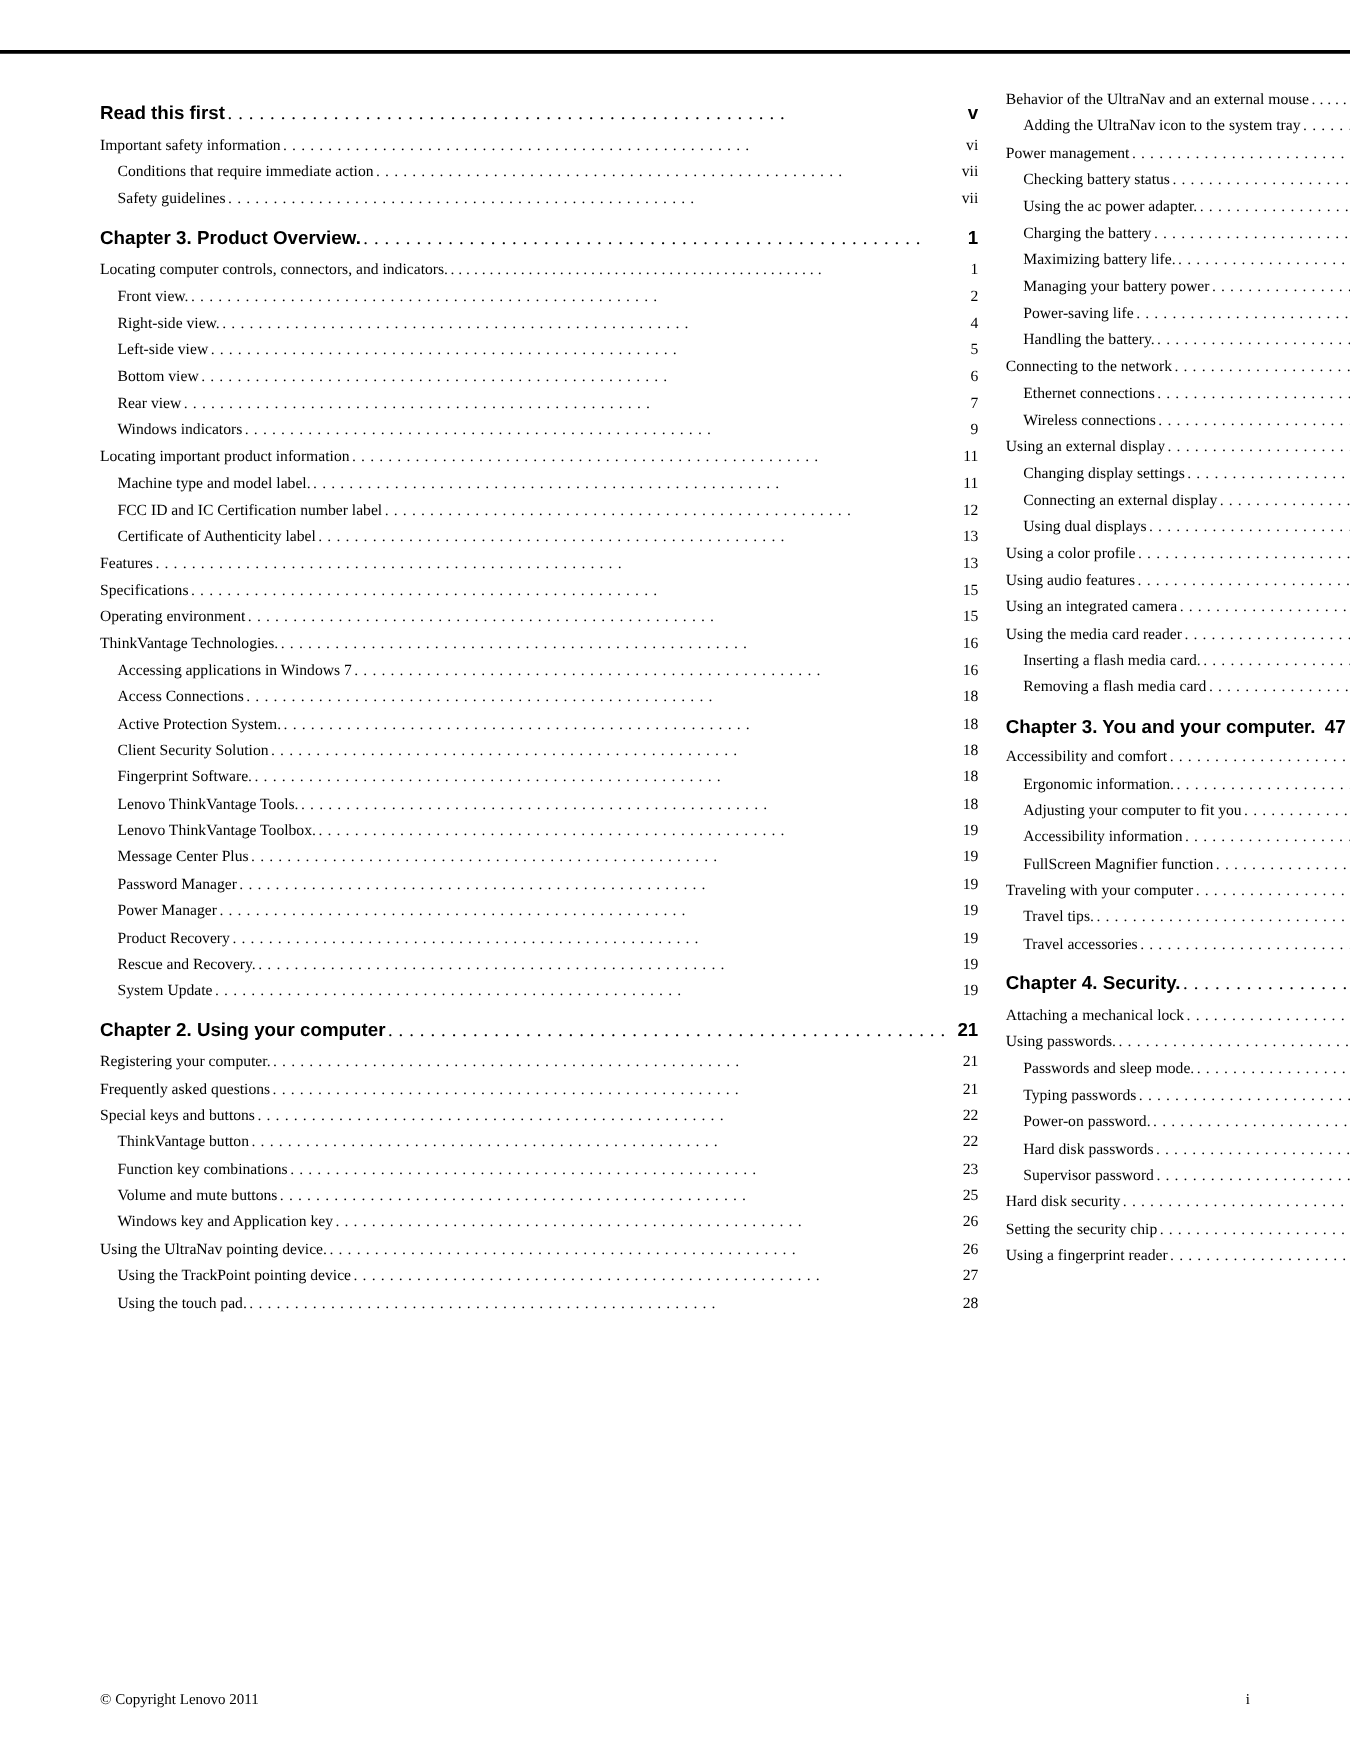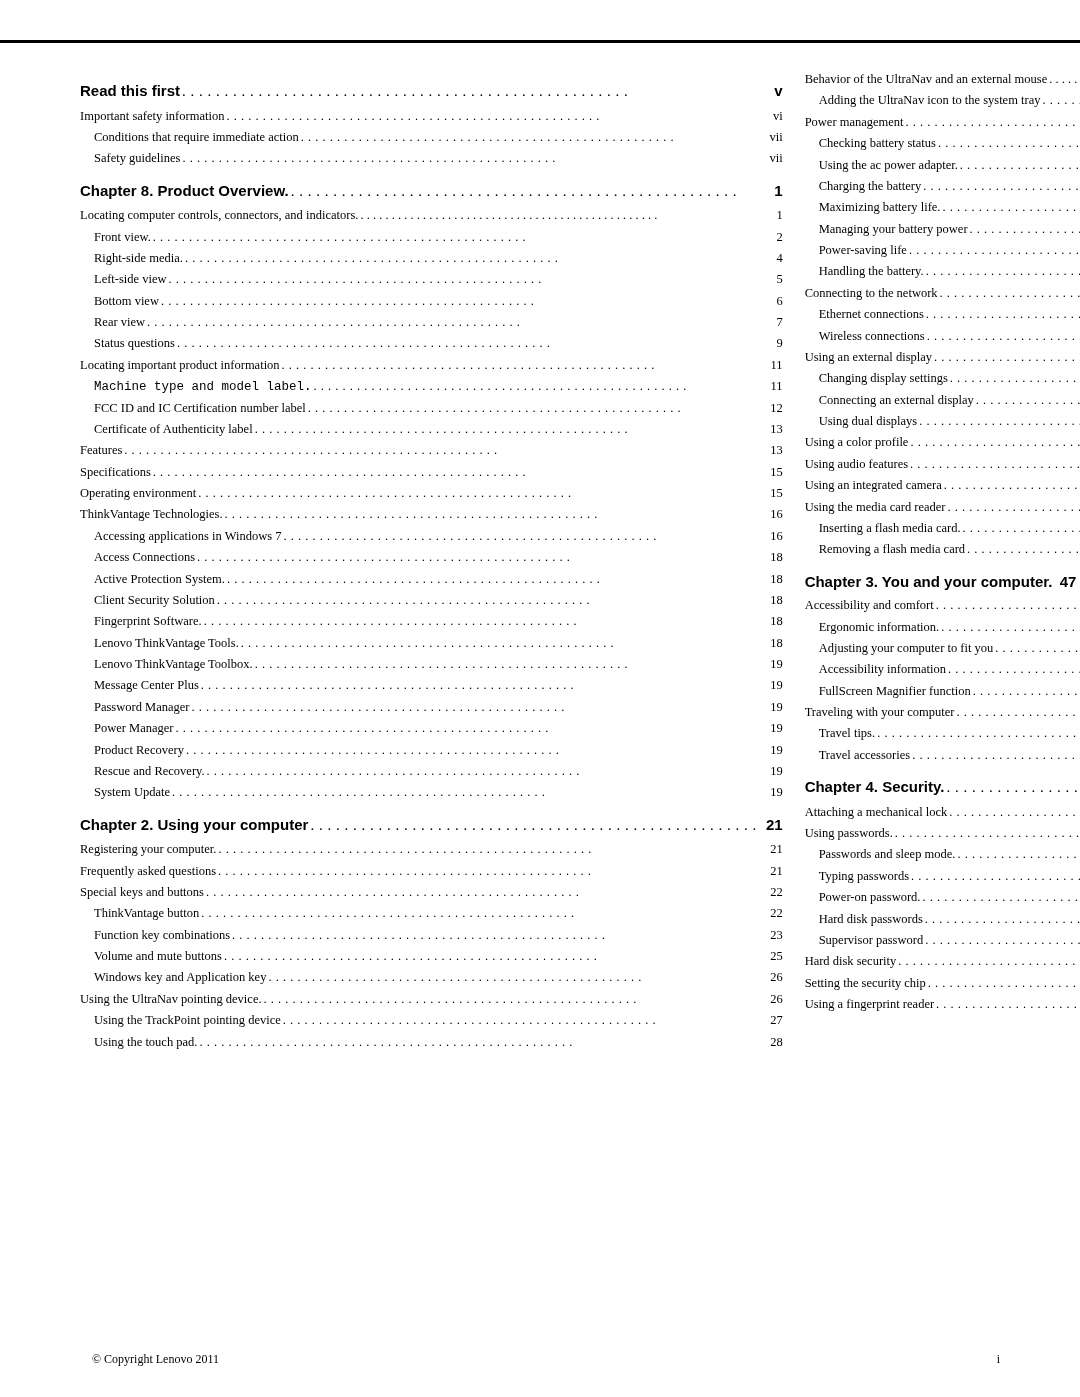--- a/index.html
+++ b/index.html
@@ -112,21 +112,21 @@
       font-size: 15px;
       font-weight: bold;
       font-family: Arial, Helvetica, sans-serif;
       min-width: 24px;
       text-align: right;
     }
 
     .footer {
       position: absolute;
       bottom: 30px;
-      left: 92px;
+      left: 80px;
       right: 80px;
       display: flex;
       justify-content: space-between;
       align-items: center;
       font-size: 12px;
       font-family: 'Times New Roman', Times, serif;
     }
 
     .multi-line-entry {
       margin-bottom: 1px;
@@ -179,68 +179,68 @@
             <span class="label" style="padding-left: 14px;">Conditions that require immediate action</span>
             <span class="dot-leader"> . . . . . . . . . . . . . . . . . . . . . . . . . . . . . . . . . . . . . . . . . . . . . . . . . . . .</span>
             <span class="pg">vii</span>
           </div>
           <div class="toc-line">
             <span class="label" style="padding-left: 14px;">Safety guidelines</span>
             <span class="dot-leader"> . . . . . . . . . . . . . . . . . . . . . . . . . . . . . . . . . . . . . . . . . . . . . . . . . . . .</span>
             <span class="pg">vii</span>
           </div>
           <div class="chapter-line">
-            <span class="label">Chapter 8. Product Overview.</span>
+            <span class="label">Chapter 3. Product Overview.</span>
             <span class="dot-leader"> . . . . . . . . . . . . . . . . . . . . . . . . . . . . . . . . . . . . . . . . . . . . . . . . . . . . .</span>
             <span class="pg">1</span>
           </div>
           <div class="multi-line-entry">
             <div class="ml-row">
               <span class="label">Locating computer controls, connectors, and indicators.</span>
               <span class="dot-leader"> . . . . . . . . . . . . . . . . . . . . . . . . . . . . . . . . . . . . . . . . . . . . . . . .</span>
               <span class="pg">1</span>
             </div>
           </div>
           <div class="toc-line">
             <span class="label" style="padding-left: 14px;">Front view.</span>
             <span class="dot-leader"> . . . . . . . . . . . . . . . . . . . . . . . . . . . . . . . . . . . . . . . . . . . . . . . . . . . .</span>
             <span class="pg">2</span>
           </div>
           <div class="toc-line">
-            <span class="label" style="padding-left: 14px;">Right-side media.</span>
+            <span class="label" style="padding-left: 14px;">Right-side view.</span>
             <span class="dot-leader"> . . . . . . . . . . . . . . . . . . . . . . . . . . . . . . . . . . . . . . . . . . . . . . . . . . . .</span>
             <span class="pg">4</span>
           </div>
           <div class="toc-line">
             <span class="label" style="padding-left: 14px;">Left-side view</span>
             <span class="dot-leader"> . . . . . . . . . . . . . . . . . . . . . . . . . . . . . . . . . . . . . . . . . . . . . . . . . . . .</span>
             <span class="pg">5</span>
           </div>
           <div class="toc-line">
             <span class="label" style="padding-left: 14px;">Bottom view</span>
             <span class="dot-leader"> . . . . . . . . . . . . . . . . . . . . . . . . . . . . . . . . . . . . . . . . . . . . . . . . . . . .</span>
             <span class="pg">6</span>
           </div>
           <div class="toc-line">
             <span class="label" style="padding-left: 14px;">Rear view</span>
             <span class="dot-leader"> . . . . . . . . . . . . . . . . . . . . . . . . . . . . . . . . . . . . . . . . . . . . . . . . . . . .</span>
             <span class="pg">7</span>
           </div>
           <div class="toc-line">
-            <span class="label" style="padding-left: 14px;">Status questions</span>
+            <span class="label" style="padding-left: 14px;">Windows indicators</span>
             <span class="dot-leader"> . . . . . . . . . . . . . . . . . . . . . . . . . . . . . . . . . . . . . . . . . . . . . . . . . . . .</span>
             <span class="pg">9</span>
           </div>
           <div class="toc-line">
             <span class="label">Locating important product information</span>
             <span class="dot-leader"> . . . . . . . . . . . . . . . . . . . . . . . . . . . . . . . . . . . . . . . . . . . . . . . . . . . .</span>
             <span class="pg">11</span>
           </div>
           <div class="toc-line">
-            <span class="label" style="padding-left: 14px; font-family: Liberation Mono, monospace;">Machine type and model label.</span>
+            <span class="label" style="padding-left: 14px;">Machine type and model label.</span>
             <span class="dot-leader"> . . . . . . . . . . . . . . . . . . . . . . . . . . . . . . . . . . . . . . . . . . . . . . . . . . . .</span>
             <span class="pg">11</span>
           </div>
           <div class="toc-line">
             <span class="label" style="padding-left: 14px;">FCC ID and IC Certification number label</span>
             <span class="dot-leader"> . . . . . . . . . . . . . . . . . . . . . . . . . . . . . . . . . . . . . . . . . . . . . . . . . . . .</span>
             <span class="pg">12</span>
           </div>
           <div class="toc-line">
             <span class="label" style="padding-left: 14px;">Certificate of Authenticity label</span>

